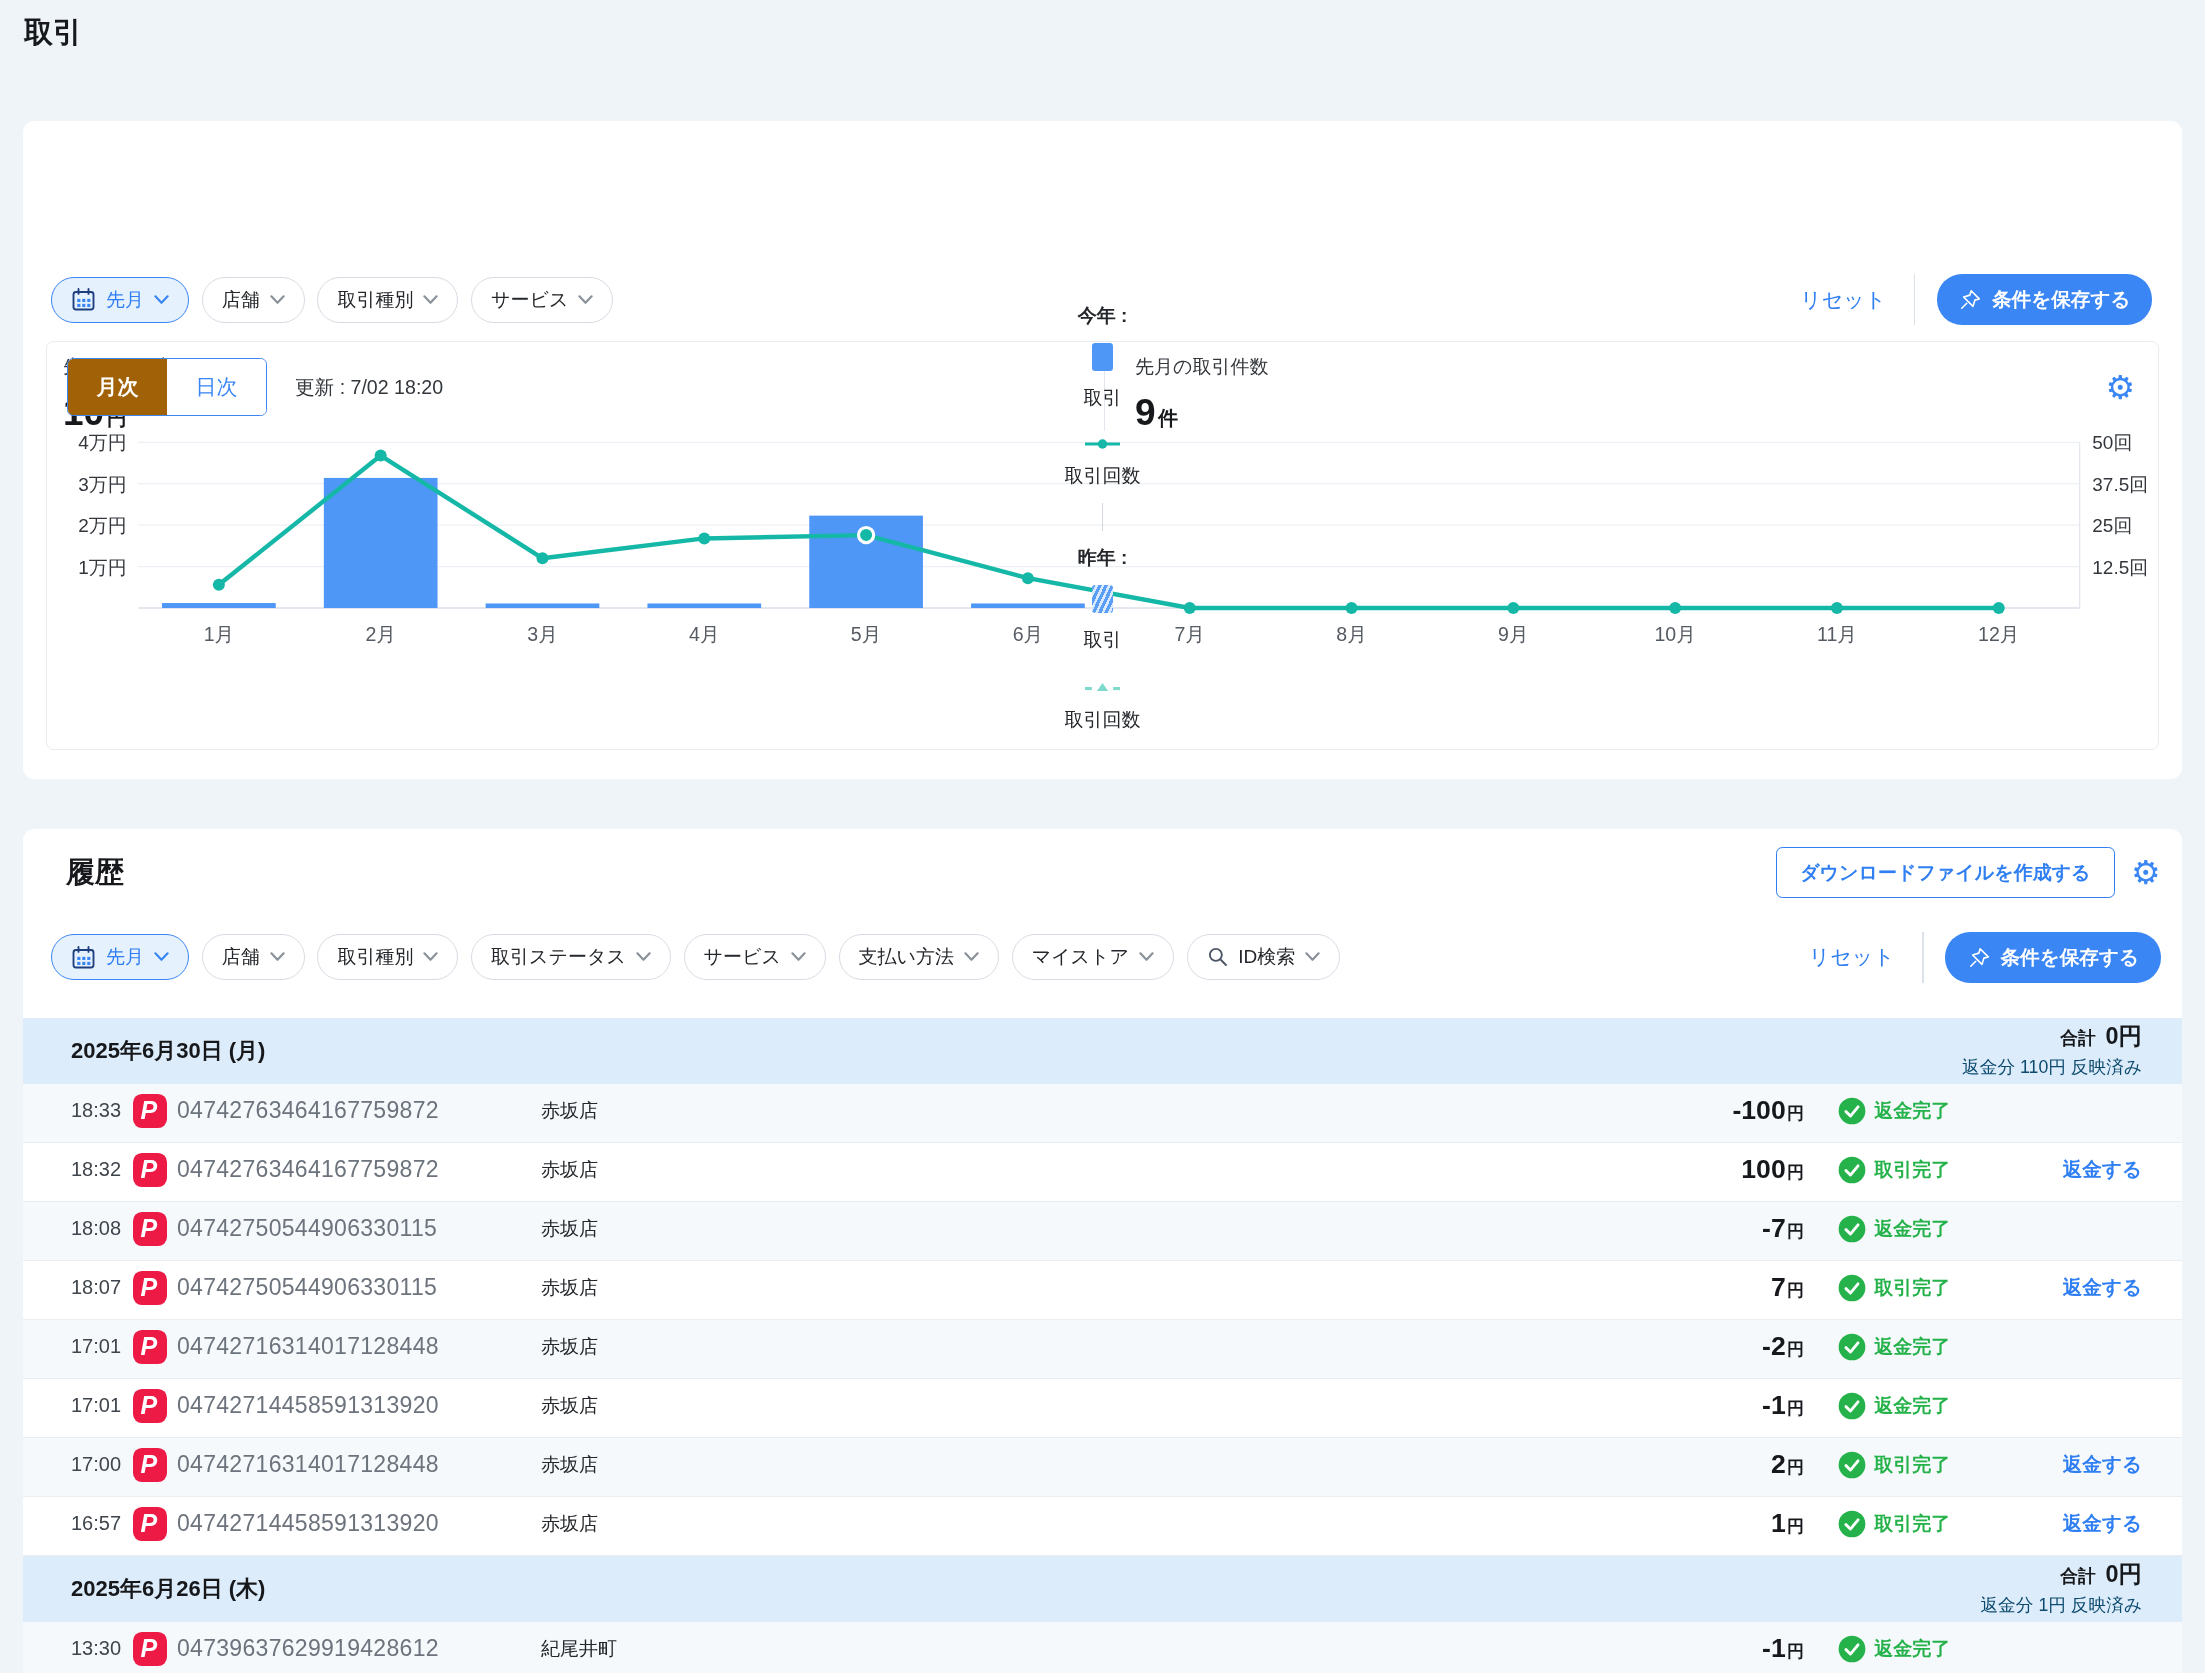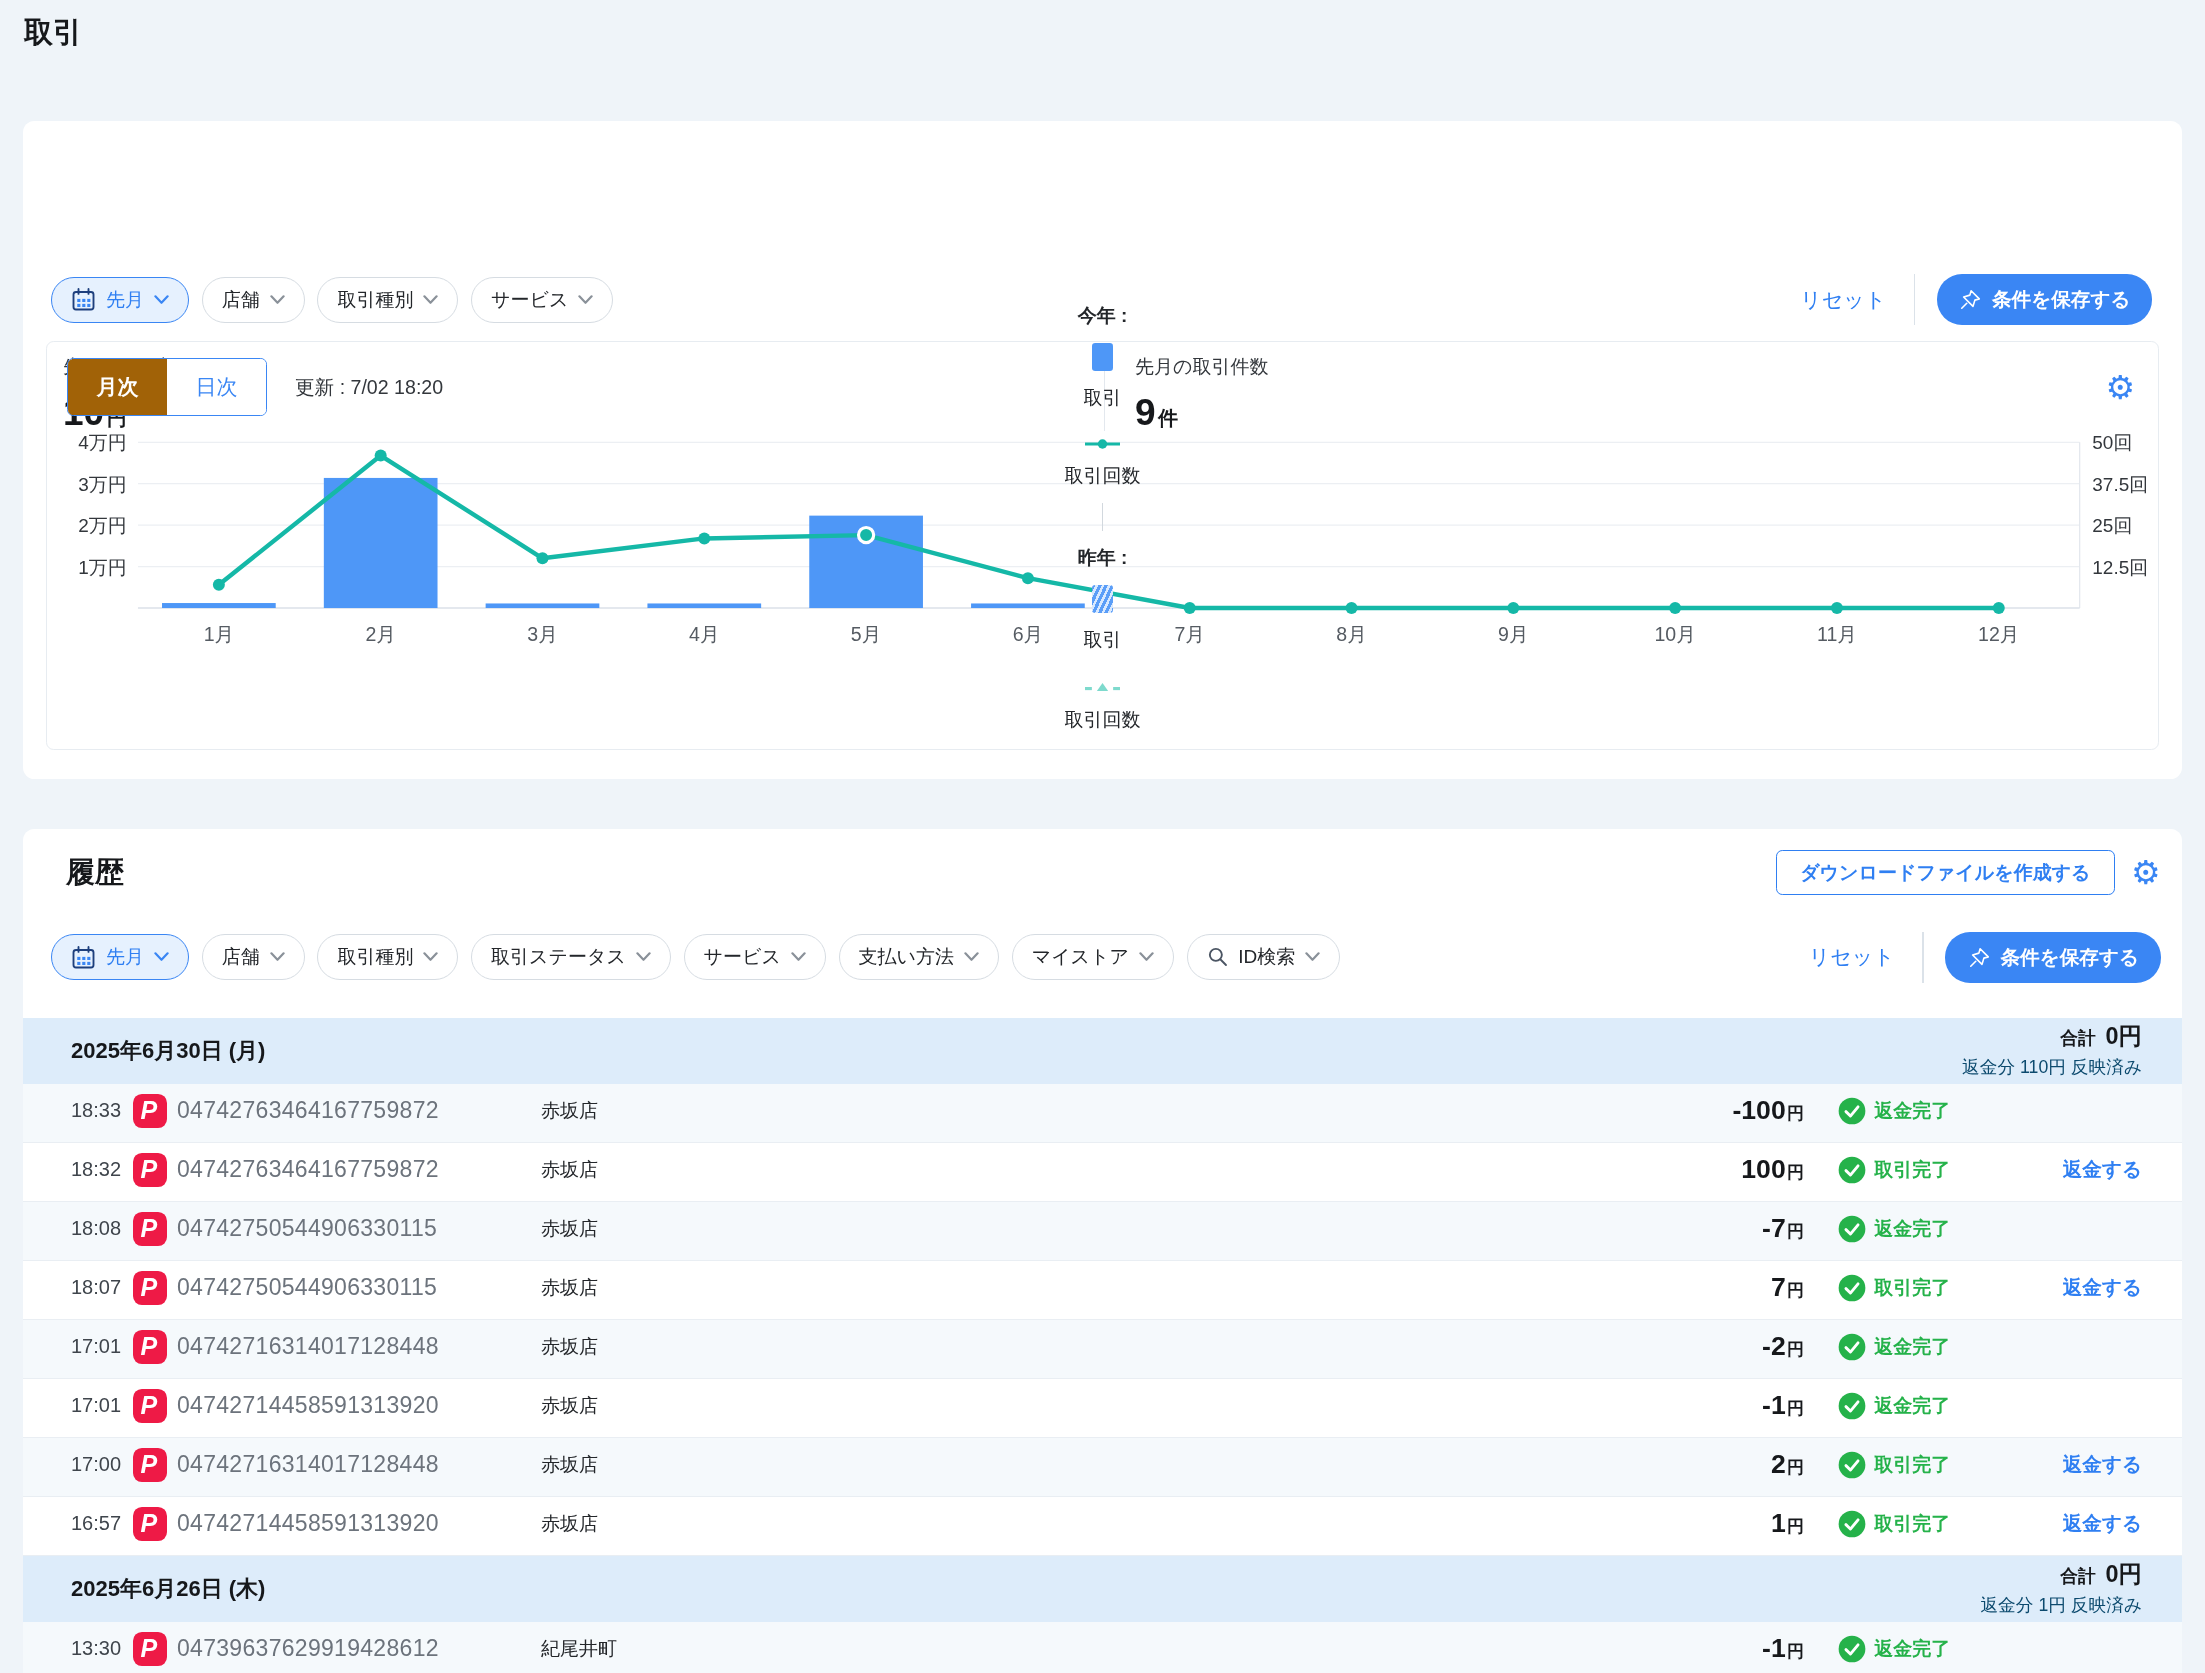--- a/index.html
+++ b/index.html
@@ -67,21 +67,21 @@
   .sw-bar{width:21.5px;height:28px;border-radius:3.2px;background:#4e97f7;}
   .sw-bar.hatch{background:repeating-linear-gradient(115deg,#5b9ef8 0 3.2px,#d9e9fe 3.2px 5.7px);}
   .legend .lg-divider{width:1.3px;height:28px;background:#d2d8de;margin:0 16.4px;}
   .lg-gap{width:11.4px;}
 
   
   #history-card{top:829px;height:845px;border-radius:11.4px 11.4px 0 0;overflow:hidden;}
   .history-header{position:absolute;left:43px;right:21.5px;top:15px;height:57px;display:flex;align-items:center;}
   .history-title{font-size:29px;font-weight:bold;color:#16181b;}
   .download-btn{
-    margin-left:auto;height:45px;padding:0 23px;background:#fff;
+    margin-left:auto;height:51px;padding:0 23px;background:#fff;
     border:1.6px solid #2f7ff2;border-radius:6.3px;color:#2f7ff2;
     font-size:19px;font-weight:600;cursor:pointer;font-family:inherit;
   }
   .history-header .gear{margin-left:16.4px;}
   #history-filters{position:absolute;left:28px;right:21.5px;top:95px;height:66px;display:flex;align-items:center;}
 
   .table{position:absolute;left:0;right:0;top:189px;}
   .group-header{
     height:66px;background:#ddecfa;display:flex;align-items:center;
     padding:0 40px 0 48px;box-sizing:border-box;

